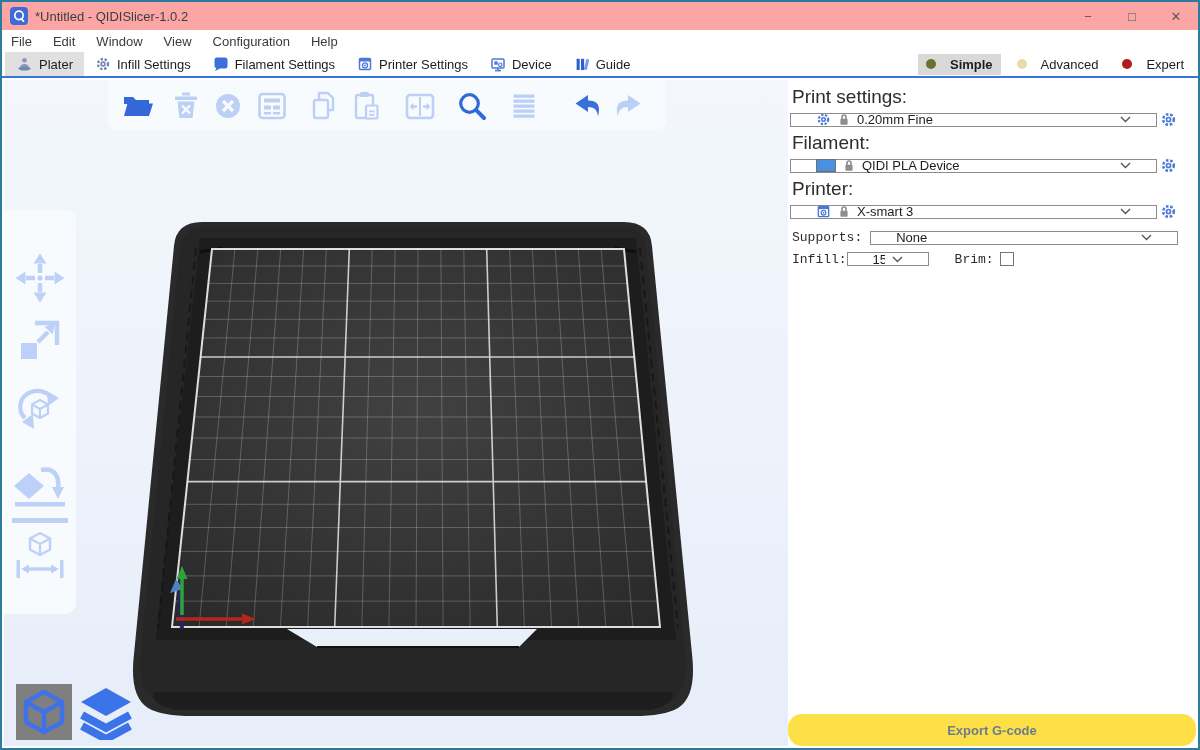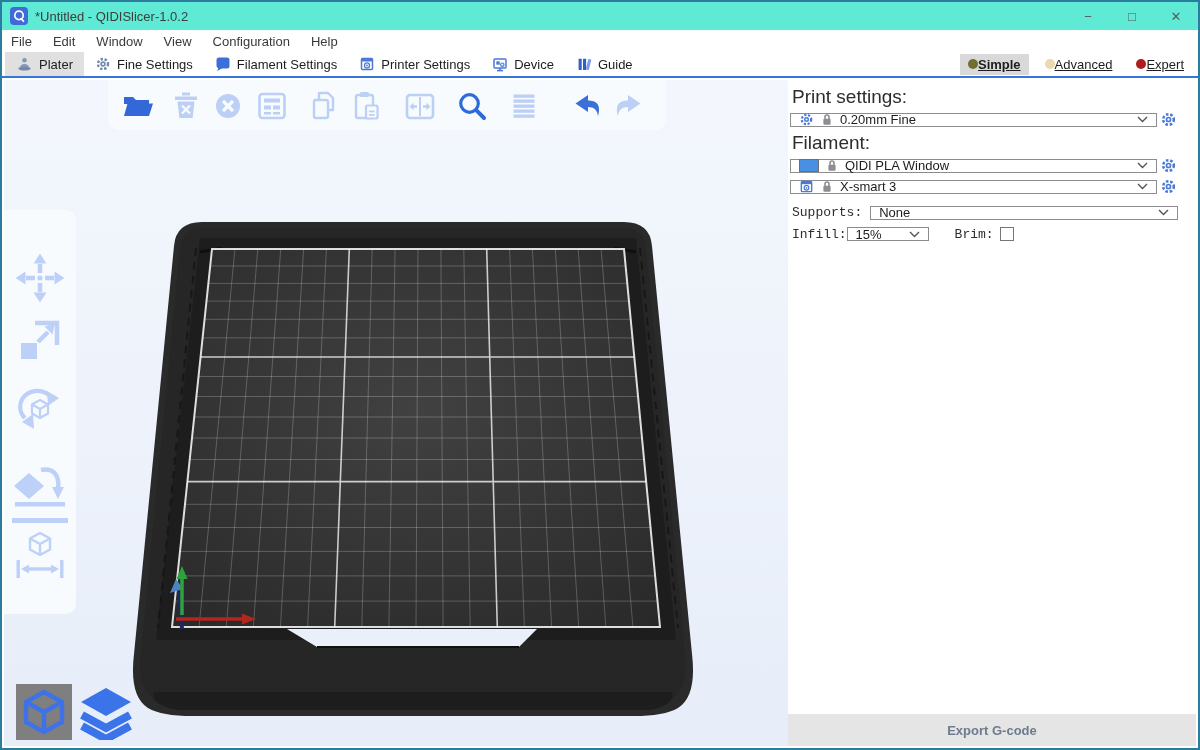--- a/index.html
+++ b/index.html
@@ -1,39 +1,39 @@
 <!DOCTYPE html>
 <html><head>
 <meta charset="utf-8">
 <style>
   * { box-sizing: border-box; margin: 0; padding: 0; }
   body { font-family: "Liberation Sans", sans-serif; background:#555; }
   .window { position:relative; width:1200px; height:750px; background:#fff;
             border:2px solid #2b7c9e; overflow:hidden; }
 
   
-  .titlebar { height:28px; display:flex; align-items:center; padding-left:8px; background:#5eead4; }
+  .titlebar { height:28px; display:flex; align-items:center; padding-left:8px; background:#fca5a5; }
   .app-logo { width:18px; height:18px; border-radius:4px; background:#3f6ad8;
               display:flex; align-items:center; justify-content:center; margin-right:7px; flex:0 0 auto; }
   .title-text { font-size:13px; color:#3d3d3d; }
   .win-controls { margin-left:auto; display:flex; height:100%; }
   .win-btn { width:44px; height:100%; display:flex; align-items:center; justify-content:center;
              color:#5a5a5a; font-size:13px; cursor:default; }
 
   
   .menubar { height:22px; display:flex; align-items:center; gap:21px; padding-left:9px; background:#fff; }
   .menu-item { font-size:13px; color:#3a3a3a; }
 
   
   .tabbar { height:26px; display:flex; align-items:stretch; border-bottom:2px solid #3576d8;
             background:#fff; padding-left:3px; }
   .tab { display:flex; align-items:center; gap:6px; padding:0 11px; font-size:13px; color:#1d1d1d; }
   .tab.active { background:#e0e0e0; }
   .modes { margin-left:auto; display:flex; align-items:center; gap:8px; padding-right:6px; }
-  .mode { display:flex; align-items:center; gap:0; padding:3px 8px; font-size:13px; color:#1d1d1d;text-decoration:underline; }
+  .mode { display:flex; align-items:center; gap:14px; padding:3px 8px; font-size:13px; color:#1d1d1d; }
   .mode.active { background:#d9d9d9; font-weight:bold; }
   .mode-dot { width:10px; height:10px; border-radius:50%; }
 
   
   .main { position:absolute; top:78px; left:2px; right:2px; bottom:2px; display:flex; }
   .viewport { position:relative; width:784px; height:100%; overflow:hidden;
               background:linear-gradient(#f3f7fd 0%, #eef3fb 45%, #e7edf9 100%); }
   .bed-svg { position:absolute; left:0; top:0; }
 
   
@@ -45,35 +45,35 @@
   .gbtn { position:absolute; left:9px; width:54px; height:56px; display:flex; align-items:center; justify-content:center; }
   .gizmo-sep { position:absolute; left:8px; top:438px; width:56px; height:5px; background:#bdd0f7; }
   .viewbtn { position:absolute; width:56px; height:56px; display:flex; align-items:center; justify-content:center; }
   .viewbtn.sel { background:#7f7f7f; }
 
   
   .sidepanel { position:relative; flex:1; background:#fff; padding:4px 18px 0 2px; }
   .sp-label { font-size:19px; color:#2d2d2d; margin:2px 0 3px 2px; }
   .sp-row { display:flex; align-items:center; margin-bottom:4px; }
   .combo { flex:1; height:14px; border:1px solid #8c8c8c; background:#fff; display:flex;
-           align-items:center; padding:0 8px; gap:7px; min-width:0; }
+           align-items:center; padding:0 25px; gap:7px; min-width:0; }
   .combo-text { font-size:13px; color:#1c1c1c; white-space:nowrap; overflow:hidden; flex:1; }
   .combo .chev { margin-left:auto; flex:0 0 auto; }
   .side-gear { width:18px; margin-left:3px; flex:0 0 auto; display:flex; }
   .swatch { width:20px; height:13px; border:1px solid #6f6f6f; flex:0 0 auto; }
   .inline-row { display:flex; align-items:center; margin-top:10px; }
   .inline-row2 { display:flex; margin-top:7px; }
   .inline-label { font-size:13px; color:#2d2d2d; margin-left:2px;font-family:Liberation Mono, monospace; }
   .supports-combo { margin-left:8px; }
   .infill-combo { flex:0 0 82px; }
   .brim-label { margin-left:26px; }
   .checkbox { width:14px; height:14px; border:1px solid #767676; background:#fff; margin-left:6px; }
-  .export-btn { position:absolute; left:0; right:0; bottom:0; height:32px; background:#e5e5e5;
+  .export-btn { position:absolute; left:0; right:0; bottom:0; height:32px; background:#fde047;
                 display:flex; align-items:center; justify-content:center;
-                font-size:13px; font-weight:bold; color:#6e7b8d; }
+                font-size:13px; font-weight:bold; color:#6e7b8d;border-radius:14px; }
 </style>
 </head>
 <body>
 
 <div class="window">
 
   <div class="titlebar">
     <div class="app-logo">
       <svg width="14" height="14" viewBox="0 0 14 14">
         <circle cx="7" cy="6.4" r="4.2" fill="none" stroke="#fff" stroke-width="1.7"></circle>
@@ -104,21 +104,21 @@
         <path d="M4.2 9.4 Q8 6.6 11.8 9.4 L12.6 11.6 H3.4 Z" fill="#8796ba"></path>
         <ellipse cx="8" cy="12.6" rx="6.2" ry="1.9" fill="#7487ad"></ellipse>
       </svg>
       <span>Plater</span>
     </div>
     <div class="tab">
       <svg width="16" height="16" viewBox="0 0 16 16">
         <circle cx="8" cy="8" r="5" fill="none" stroke="#7487ad" stroke-width="2.4" stroke-dasharray="2.4 1.7"></circle>
         <circle cx="8" cy="8" r="1.9" fill="none" stroke="#7487ad" stroke-width="1.6"></circle>
       </svg>
-      <span>Fine Settings</span>
+      <span>Infill Settings</span>
     </div>
     <div class="tab">
       <svg width="16" height="16" viewBox="0 0 16 16">
         <path d="M4 1.5 h8 a2.5 2.5 0 0 1 2.5 2.5 v6 a2.5 2.5 0 0 1 -2.5 2.5 H7 L2 15 l1.3-2.8 A2.5 2.5 0 0 1 1.5 9.8 V4 A2.5 2.5 0 0 1 4 1.5 Z" fill="#3d6fd8"></path>
       </svg>
       <span>Filament Settings</span>
     </div>
     <div class="tab">
       <svg width="16" height="16" viewBox="0 0 16 16">
         <rect x="2.5" y="2.5" width="11" height="11" rx="1" fill="none" stroke="#4a7ad6" stroke-width="1.5"></rect>
@@ -389,33 +389,34 @@
       </div>
 
       <div class="sp-label">Filament:</div>
       <div class="sp-row">
         <div class="combo">
           <span class="swatch" style="background: rgb(74, 144, 226);"></span>
           <svg width="12" height="13" viewBox="0 0 12 13">
             <path d="M4 6 V4 a2 2 0 0 1 4 0 V6" fill="none" stroke="#8d8d93" stroke-width="1.6"></path>
             <rect x="2.4" y="5.8" width="7.2" height="6" rx="1" fill="#8d8d93"></rect>
           </svg>
-          <span class="combo-text">QIDI PLA Window</span>
+          <span class="combo-text">QIDI PLA Device</span>
           <svg class="chev" width="11" height="7" viewBox="0 0 11 7">
             <polyline points="1,1 5.5,5.5 10,1" fill="none" stroke="#555" stroke-width="1.4"></polyline>
           </svg>
         </div>
         <span class="side-gear">
           <svg width="17" height="17" viewBox="0 0 16 16">
             <circle cx="8" cy="8" r="5" fill="none" stroke="#4a7ad6" stroke-width="2.4" stroke-dasharray="2.4 1.7"></circle>
             <circle cx="8" cy="8" r="1.9" fill="none" stroke="#4a7ad6" stroke-width="1.6"></circle>
           </svg>
         </span>
       </div>
 
+      <div class="sp-label">Printer:</div>
       <div class="sp-row">
         <div class="combo">
           <svg width="15" height="15" viewBox="0 0 16 16">
             <rect x="2.5" y="2.5" width="11" height="11" rx="1" fill="none" stroke="#4a7ad6" stroke-width="1.5"></rect>
             <rect x="2.5" y="2.5" width="11" height="3" fill="#4a7ad6"></rect>
             <circle cx="8" cy="9.4" r="2.5" fill="none" stroke="#4a7ad6" stroke-width="1.3"></circle>
             <circle cx="8" cy="9.4" r="0.9" fill="#4a7ad6"></circle>
           </svg>
           <svg width="12" height="13" viewBox="0 0 12 13">
             <path d="M4 6 V4 a2 2 0 0 1 4 0 V6" fill="none" stroke="#8d8d93" stroke-width="1.6"></path>

